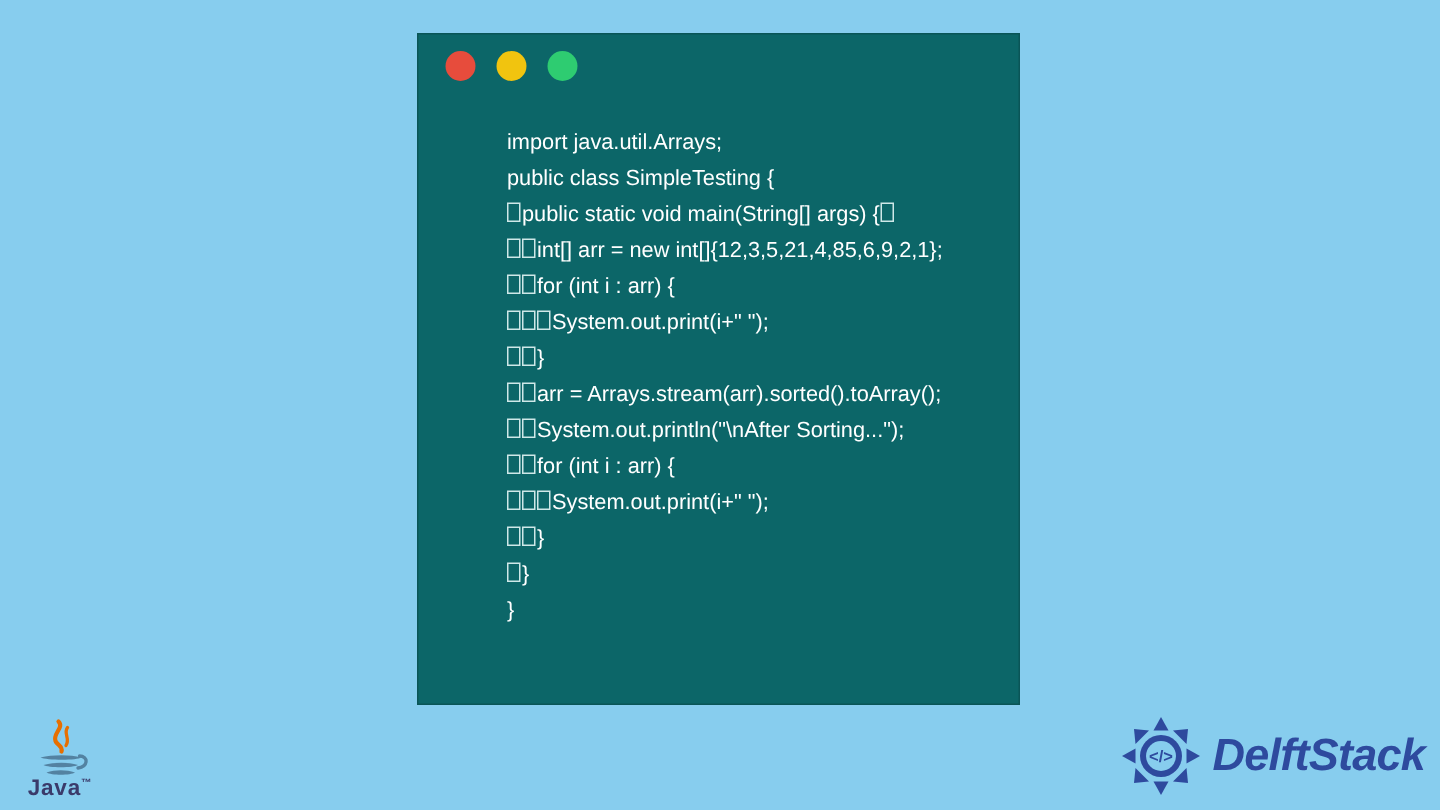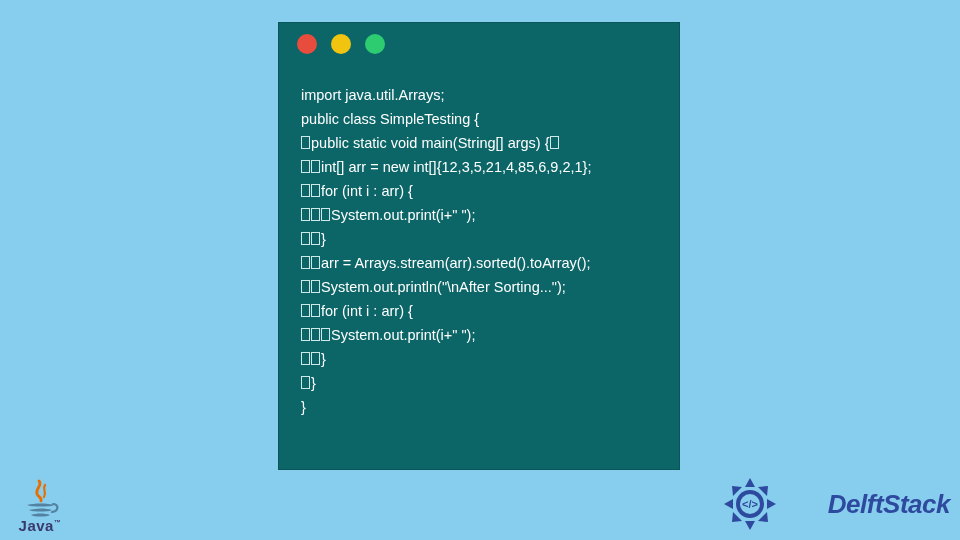--- a/index.html
+++ b/index.html
@@ -36,21 +36,21 @@
   .dot-yellow { background: #f1c40f; }
   .dot-green { background: #2ecc71; }
   .code-area {
     padding: 18px 22px 0 22px;
     color: #ffffff;
     font-family: Arial, Helvetica, sans-serif;
     font-size: 14.5px;
     line-height: 24px;
     white-space: pre;
   }
-  .code-line { display: block; }
+  .code-line { display: block; margin-left: 37px; }
   .bx {
     display: inline-block;
     width: 9px;
     height: 13px;
     border: 1px solid #cfe8e8;
     margin-right: 1px;
     vertical-align: baseline;
     position: relative;
     top: 1px;
   }
@@ -84,26 +84,25 @@
     display: flex;
     align-items: center;
     gap: 6px;
   }
   .delft-badge {
     width: 56px;
     height: 56px;
     position: relative;
   }
   .delft-text {
-    font-size: 26px;
+    font-size: 30px;
     font-weight: 600;
     color: #2e4a9e;
     font-style: italic;
     letter-spacing: -0.5px;
-    margin-left: 44px;
   }
 </style>
 </head>
 <body>
 
 <div class="code-window">
   <div class="titlebar">
     <div class="dot dot-red"></div>
     <div class="dot dot-yellow"></div>
     <div class="dot dot-green"></div>

